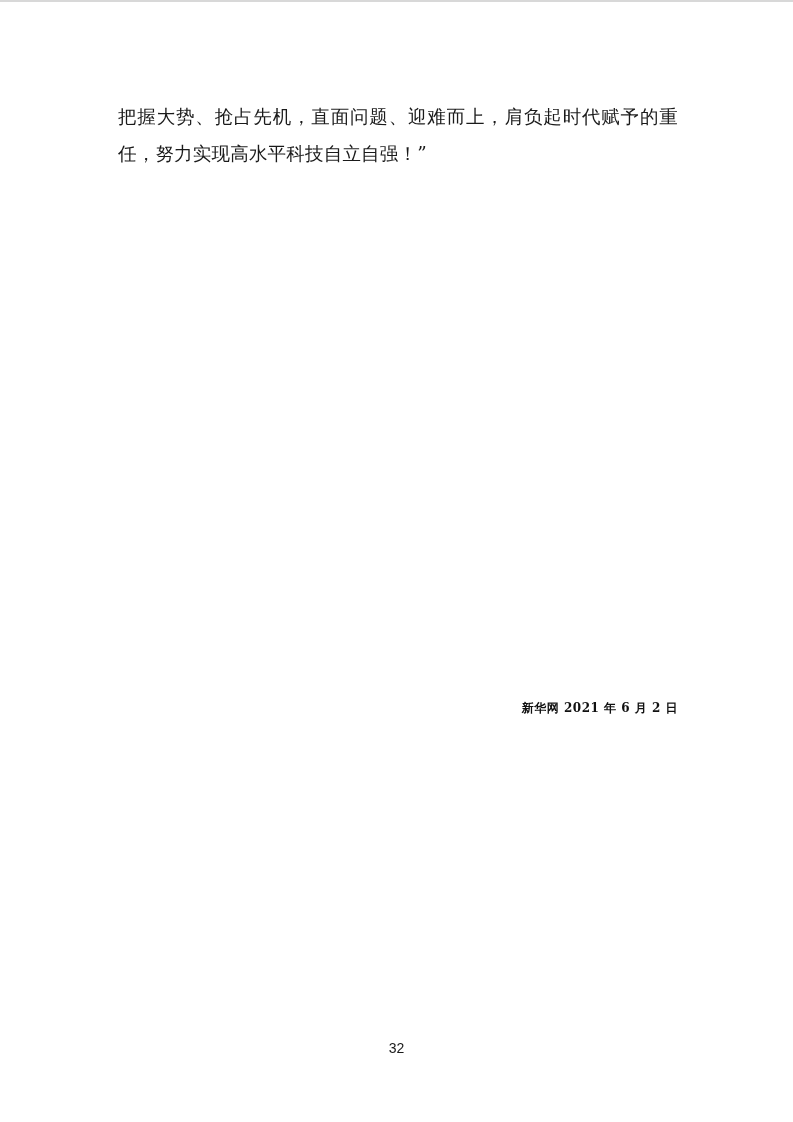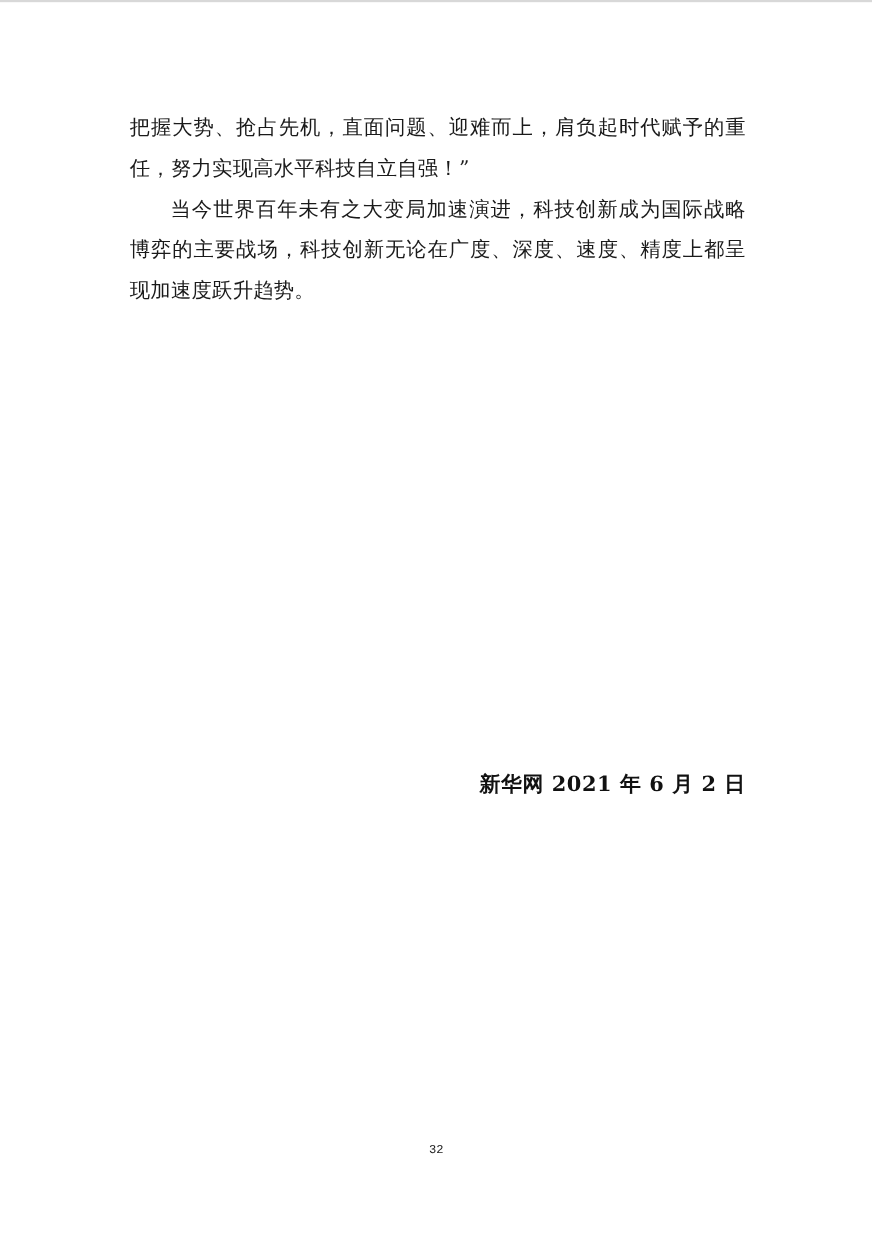--- a/index.html
+++ b/index.html
@@ -38,43 +38,42 @@
   .para.indent {
     text-indent: 2em;
   }
   .signature {
     position: absolute;
     left: 118px;
     top: 698px;
     width: 560px;
     text-align: right;
     font-family: "DejaVu Serif", "Liberation Serif", serif;
-    font-size: 19px;
+    font-size: 12px;
     font-weight: bold;
     color: #111111;
     letter-spacing: 0.5px;
   }
   .page-number {
     position: absolute;
     left: 0;
     right: 0;
     top: 1038px;
     text-align: center;
-    font-family: Liberation Mono, monospace;
-    font-size: 11px;
+    font-family: Liberation Sans, sans-serif;
+    font-size: 14px;
     color: #1a1a1a;
   }
 </style>
 </head>
 <body>
 
 <div class="page">
 
   <div class="content">
     <p class="para">把握大势、抢占先机，直面问题、迎难而上，肩负起时代赋予的重任，努力实现高水平科技自立自强！”</p>
-    <p class="para indent">当今世界百年未有之大变局加速演进，科技创新成为国际战略博弈的主要战场，科技创新无论在广度、深度、速度、精度上都呈现加速度跃升趋势。</p>
   </div>
 
   <div class="signature">新华网 2021 年 6 月 2 日</div>
 
   <div class="page-number">32</div>
 
 </div>
 
 </body></html>

